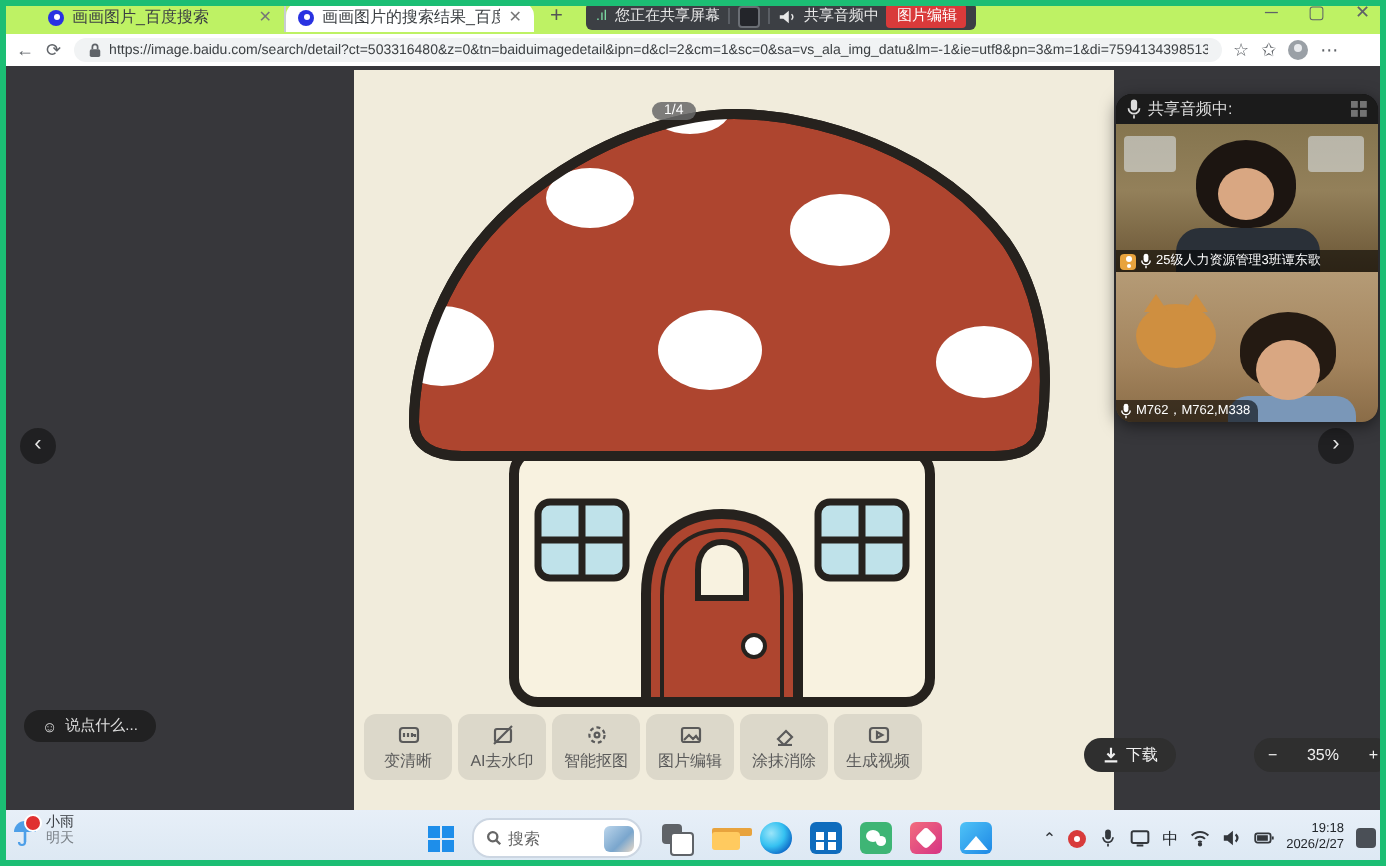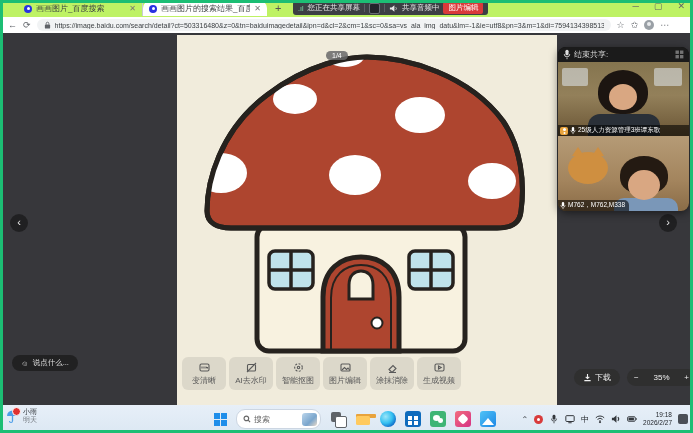--- a/index.html
+++ b/index.html
@@ -47,21 +47,21 @@
   .nav-next{left:659px;top:181px;}
   .comment-pill{position:absolute;left:12px;top:322px;height:16px;background:rgba(25,25,25,.72);border-radius:8px;
     display:flex;align-items:center;gap:4px;padding:0 9px;color:rgba(255,255,255,.85);font-size:7.5px;z-index:4;cursor:text;}
 
   .toolbar{position:absolute;left:182px;top:324px;display:flex;gap:3px;z-index:4;}
   .tool-btn{width:44px;height:33px;border-radius:6px;background:rgba(70,70,70,.12);
     display:flex;flex-direction:column;align-items:center;justify-content:center;gap:2px;cursor:pointer;}
   .tool-btn svg{width:11px;height:11px;stroke:#5a5a5a;fill:none;stroke-width:1.1;}
   .tool-btn .lbl{font-size:8px;color:#5a5a5a;white-space:nowrap;}
 
-  .dl-pill{position:absolute;left:574px;top:336px;height:17px;background:#2f2f2f;border-radius:9px;
+  .dl-pill{position:absolute;left:542px;top:336px;height:17px;background:#2f2f2f;border-radius:9px;
     display:flex;align-items:center;gap:3px;padding:0 9px;color:#f0f0f0;font-size:8px;cursor:pointer;z-index:4;}
   .dl-pill svg{width:9px;height:9px;stroke:#f0f0f0;fill:none;stroke-width:1.2;}
   .zoom-pill{position:absolute;left:627px;top:336px;width:55px;height:17px;background:#2f2f2f;border-radius:9px;
     display:flex;align-items:center;justify-content:space-between;padding:0 7px;color:#f0f0f0;font-size:8px;z-index:4;}
   .zoom-pill span{cursor:pointer;}
   .zoom-pill .lvl{cursor:default;}
 
   
   .meeting{position:absolute;left:558px;top:14px;width:131px;height:164px;background:#101010;border-radius:8px;
     overflow:hidden;z-index:10;box-shadow:0 2px 8px rgba(0,0,0,.5);}
@@ -294,21 +294,21 @@
       <span>+</span>
     </div>
 
     <div class="meeting">
       <div class="meet-header">
         <svg class="mic-ic" viewBox="0 0 10 14">
           <rect x="3" y="1" width="4" height="7" rx="2" fill="#ddd"></rect>
             <path d="M1.5 6.5a3.5 3.5 0 0 0 7 0" stroke="#ddd" fill="none" stroke-width="1.1"></path>
             <line x1="5" y1="11" x2="5" y2="13" stroke="#ddd" stroke-width="1.1"></line>
         </svg>
-        <span>结束共享:</span>
+        <span>共享音频中:</span>
         <svg class="grid-icon" viewBox="0 0 9 9">
           <rect x="0.5" y="0.5" width="3.4" height="3.4" fill="#999"></rect>
             <rect x="5" y="0.5" width="3.4" height="3.4" fill="#999"></rect>
           <rect x="0.5" y="5" width="3.4" height="3.4" fill="#999"></rect>
             <rect x="5" y="5" width="3.4" height="3.4" fill="#999"></rect>
         </svg>
       </div>
       <div class="tile tile1">
         <div class="win t1w1"></div>
         <div class="win t1w2"></div>

